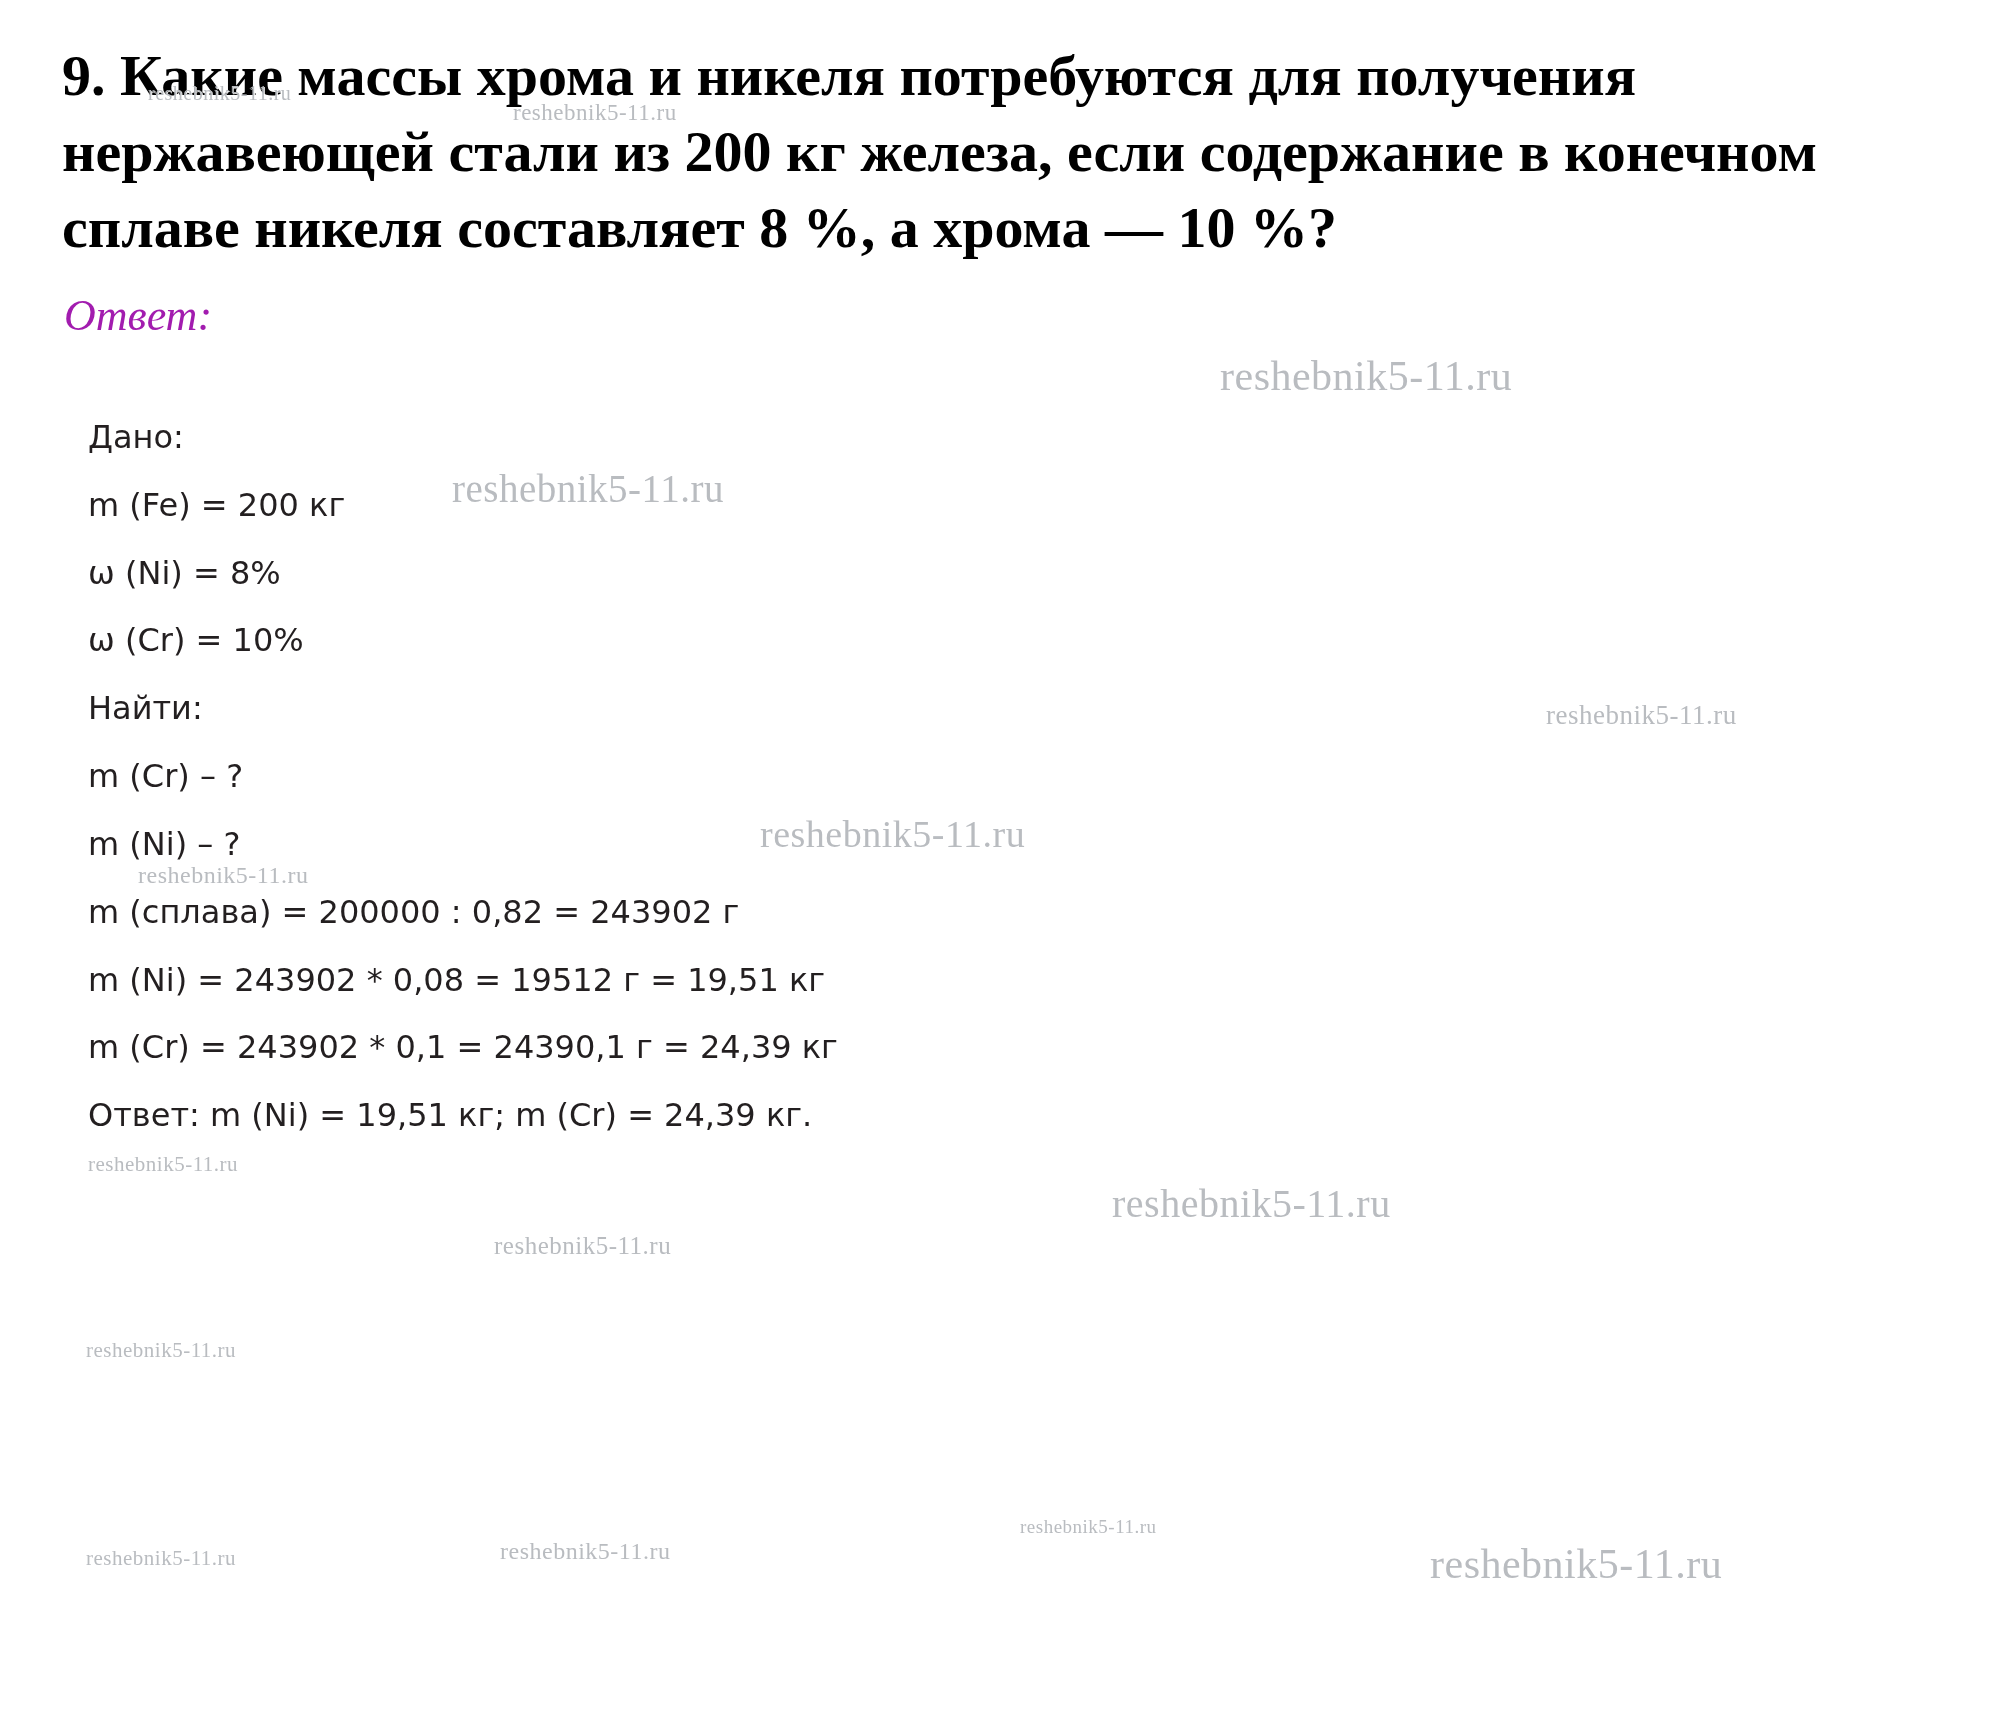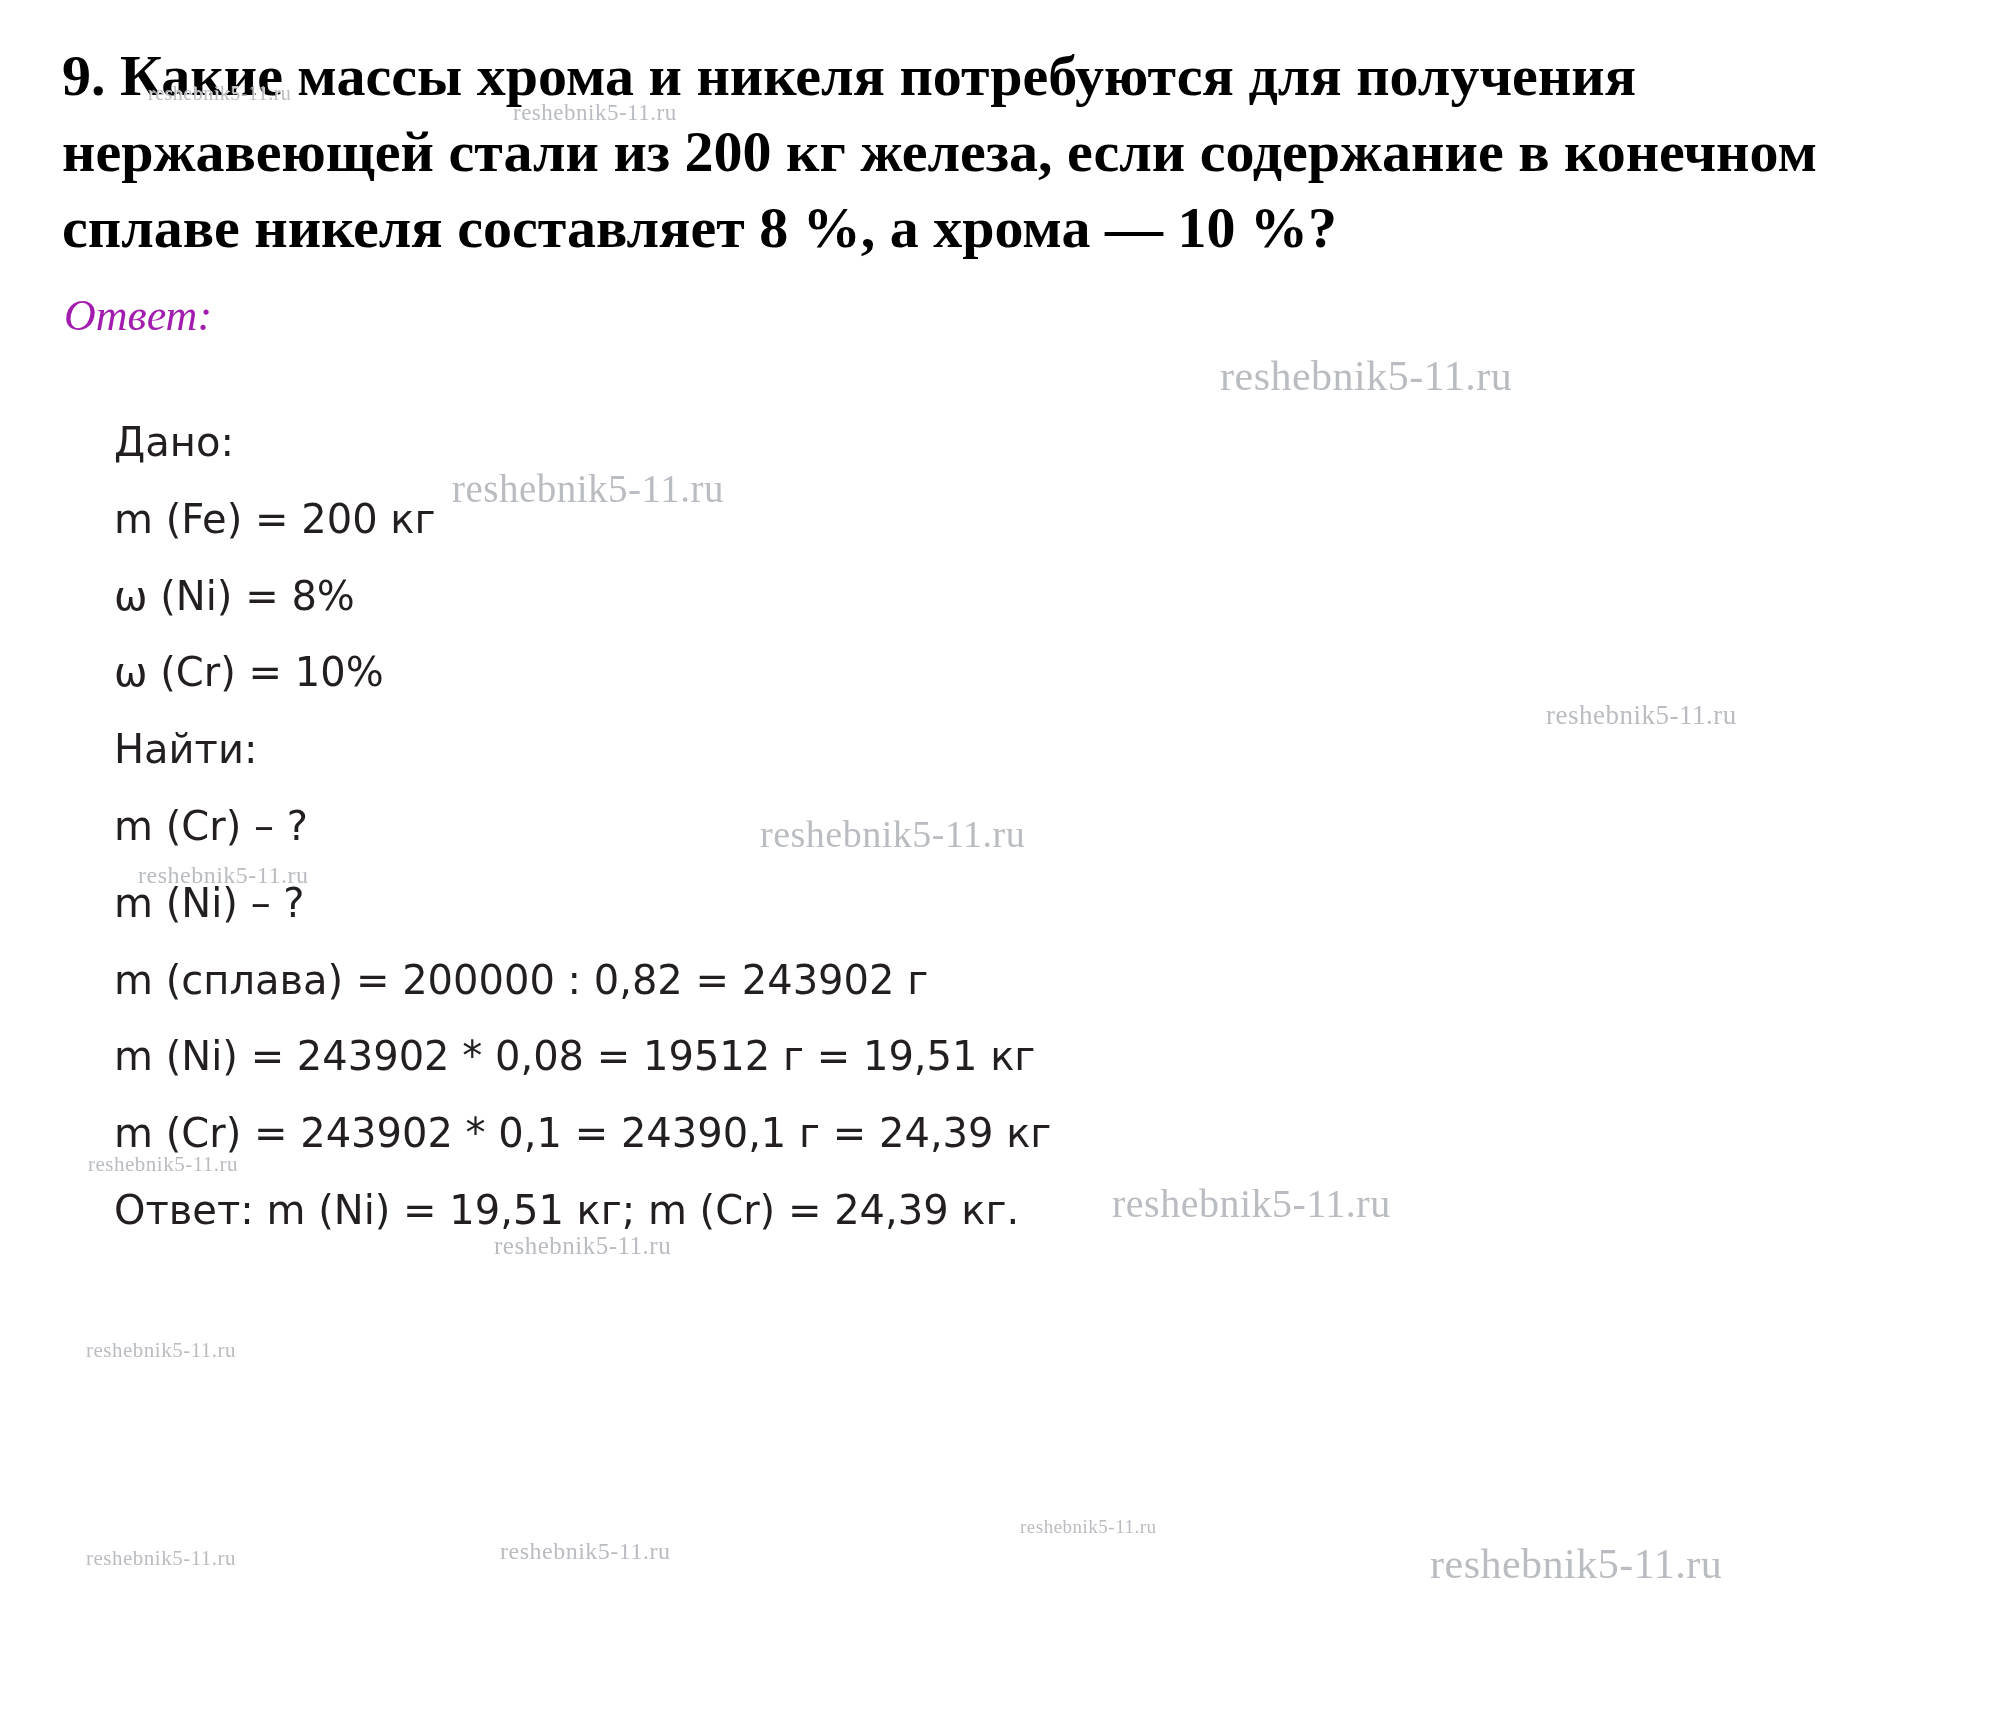--- a/index.html
+++ b/index.html
@@ -40,23 +40,22 @@
     color: #a21caf;
   }
 
   
   #solution {
     position: absolute;
     left: 88px;
     top: 420px;
     width: 1400px;
     font-family: "DejaVu Sans", sans-serif;
-    font-size: 40px;
+    font-size: 32px;
     color: #231f20;
-    margin-left: 26px;
   }
   #solution .line {
     margin-bottom: 32px;
     white-space: pre;
     line-height: 1.12;
   }
 
   
   .wm {
     position: absolute;

